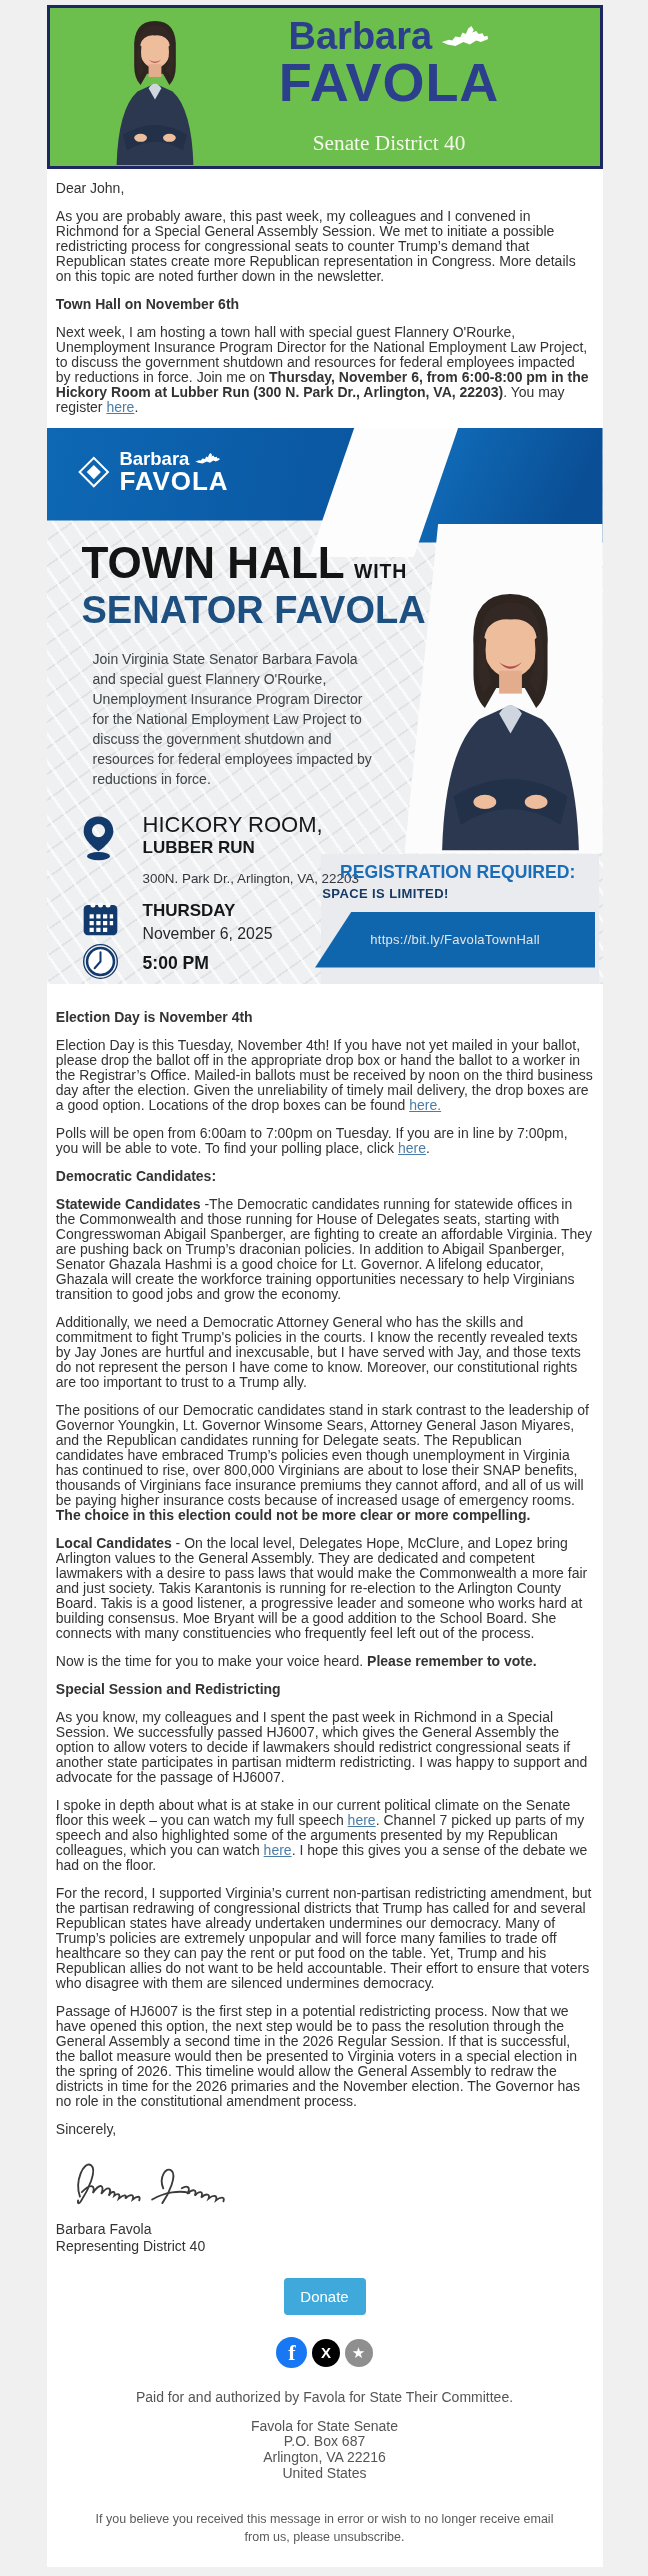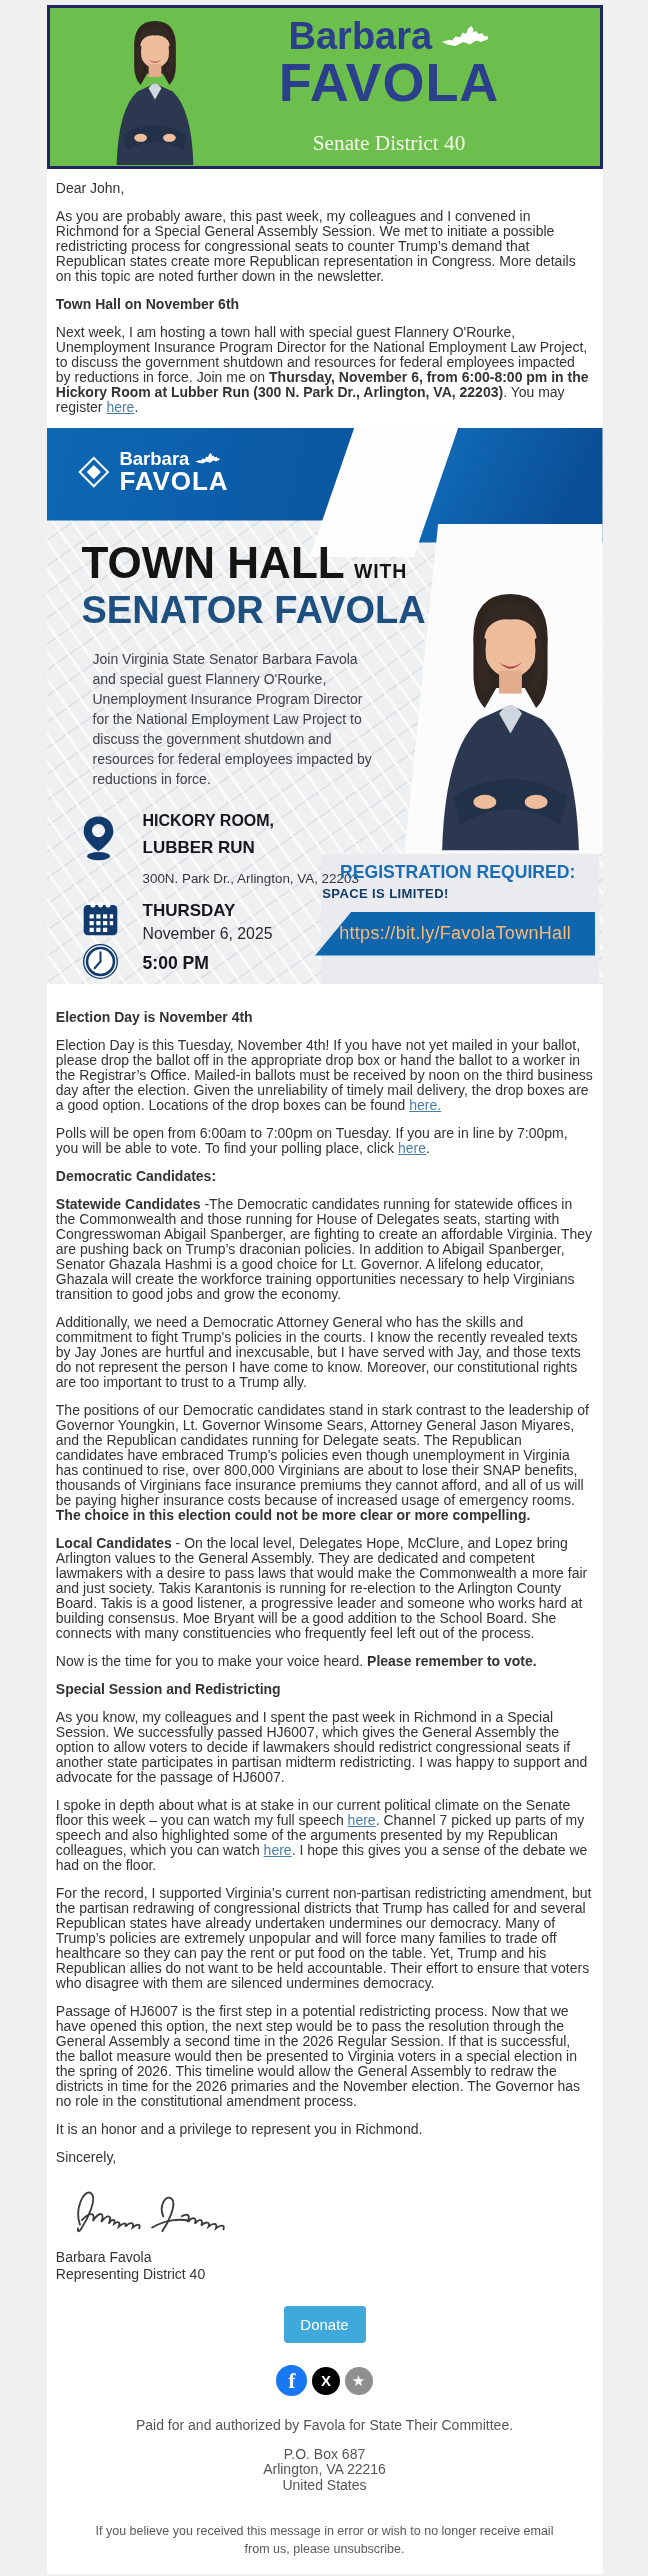--- a/index.html
+++ b/index.html
@@ -48,28 +48,28 @@
   .f-title{position:absolute;top:113px;left:35px;z-index:3;color:#141414;font-size:44px;font-weight:900;line-height:1;white-space:nowrap}
   .f-with{font-size:19.5px;font-weight:800;margin-left:9.3px;letter-spacing:0.9px}
   .f-title2{position:absolute;top:163px;left:35px;z-index:3;color:#1d4f80;font-size:38px;font-weight:900;line-height:1;white-space:nowrap}
   .f-desc{position:absolute;top:221px;left:46px;width:280px;z-index:3;color:#3e4347;font-size:14px;line-height:20px}
   .f-photo{position:absolute;top:96px;right:0;width:198px;height:330px;background:#fcfcfd;z-index:2;
     clip-path:polygon(17% 0,100% 0,100% 100%,0 100%)}
   .f-photo svg{position:absolute;bottom:0;left:20.4px;width:171px;height:278px}
   .f-reg-panel{position:absolute;top:426px;right:3.7px;width:278px;height:130px;background:#e9ebee;z-index:1}
   .f-reg1{position:absolute;top:434px;right:9.3px;width:271px;text-align:center;color:#1a6db6;font-weight:800;font-size:17.6px;z-index:3}
   .f-reg2{position:absolute;top:458px;right:9.3px;width:271px;text-align:left;color:#143a66;font-weight:800;font-size:13px;letter-spacing:0.4px;z-index:3}
-  .f-url{position:absolute;top:484px;right:7.4px;width:280px;height:44px;background:#1066ad;z-index:3;
+  .f-url{position:absolute;top:484px;right:7.4px;width:280px;height:56px;background:#1066ad;z-index:3;
     clip-path:polygon(13% 0,100% 0,100% 100%,0 100%);
-    display:flex;align-items:center;justify-content:center;color:#fdba74;font-size:18px;letter-spacing:0.3px}
+    display:flex;align-items:center;justify-content:center;color:#e5e5e5;font-size:13px;letter-spacing:0.3px}
   .f-ico{position:absolute;left:35px;z-index:3;color:#123a6d}
   .f-pin{top:386px;width:33px;height:48px}
   .f-cal{top:471px;width:37px;height:39px}
   .f-clk{top:515px;width:37px;height:37px}
-  .f-loc1{position:absolute;top:384px;left:96px;font-size:16px;font-weight:700;color:#15181b;z-index:3}
+  .f-loc1{position:absolute;top:384px;left:96px;font-size:22px;font-weight:400;color:#15181b;z-index:3}
   .f-loc2{position:absolute;top:410px;left:96px;font-size:17px;font-weight:800;color:#15181b;z-index:3}
   .f-addr{position:absolute;top:443px;left:96px;font-size:13.4px;color:#34383c;z-index:3}
   .f-day{position:absolute;top:473px;left:96px;font-size:17px;font-weight:800;color:#15181b;z-index:3}
   .f-date{position:absolute;top:497px;left:96px;font-size:15.8px;color:#26292c;z-index:3}
   .f-time{position:absolute;top:525px;left:96px;font-size:17.6px;font-weight:800;color:#15181b;z-index:3}
 
   
   .sig-svg{display:block;margin:16.7px 0 0 11px;width:199px;height:54px}
   .sig-block{margin-top:15px}
   .donate{display:block;margin:24px auto 0;width:82px;height:37px;background:#3fa9dc;color:#fff;
@@ -219,21 +219,20 @@
     <p class="para"><span class="b">Statewide Candidates </span><span>-The Democratic candidates running for statewide offices in the Commonwealth and those running for House of Delegates seats, starting with Congresswoman Abigail Spanberger, are fighting to create an affordable Virginia. They are pushing back on Trump’s draconian policies. In addition to Abigail Spanberger, Senator Ghazala Hashmi is a good choice for Lt. Governor. A lifelong educator, Ghazala will create the workforce training opportunities necessary to help Virginians transition to good jobs and grow the economy.</span></p>
     <p class="para">Additionally, we need a Democratic Attorney General who has the skills and commitment to fight Trump's policies in the courts. I know the recently revealed texts by Jay Jones are hurtful and inexcusable, but I have served with Jay, and those texts do not represent the person I have come to know. Moreover, our constitutional rights are too important to trust to a Trump ally.</p>
     <p class="para"><span>The positions of our Democratic candidates stand in stark contrast to the leadership of Governor Youngkin, Lt. Governor Winsome Sears, Attorney General Jason Miyares, and the Republican candidates running for Delegate seats. The Republican candidates have embraced Trump’s policies even though unemployment in Virginia has continued to rise, over 800,000 Virginians are about to lose their SNAP benefits, thousands of Virginians face insurance premiums they cannot afford, and all of us will be paying higher insurance costs because of increased usage of emergency rooms. </span><span class="b">The choice in this election could not be more clear or more compelling.</span></p>
     <p class="para"><span class="b">Local Candidates</span><span> - On the local level, Delegates Hope, McClure, and Lopez bring Arlington values to the General Assembly. They are dedicated and competent lawmakers with a desire to pass laws that would make the Commonwealth a more fair and just society. Takis Karantonis is running for re-election to the Arlington County Board. Takis is a good listener, a progressive leader and someone who works hard at building consensus.  Moe Bryant will be a good addition to the School Board. She connects with many constituencies who frequently feel left out of the process.</span></p>
     <p class="para"><span>Now is the time for you to make your voice heard. </span><span class="b">Please remember to vote.</span></p>
     <p class="head">Special Session and Redistricting</p>
     <p class="para">As you know, my colleagues and I spent the past week in Richmond in a Special Session. We successfully passed HJ6007, which gives the General Assembly the option to allow voters to decide if lawmakers should redistrict congressional seats if another state participates in partisan midterm redistricting. I was happy to support and advocate for the passage of HJ6007.</p>
     <p class="para"><span>I spoke in depth about what is at stake in our current political climate on the Senate floor this week – you can watch my full speech </span><a class="lnk" href="#">here</a><span>. Channel 7 picked up parts of my speech and also highlighted some of the arguments presented by my Republican colleagues, which you can watch </span><a class="lnk" href="#">here</a><span>. I hope this gives you a sense of the debate we had on the floor.</span></p>
     <p class="para">For the record, I supported Virginia’s current non-partisan redistricting amendment, but the partisan redrawing of congressional districts that Trump has called for and several Republican states have already undertaken undermines our democracy.  Many of Trump’s policies are extremely unpopular and will force many families to trade off healthcare so they can pay the rent or put food on the table.  Yet, Trump and his Republican allies do not want to be held accountable. Their effort to ensure that voters who disagree with them are silenced undermines democracy.</p>
     <p class="para">Passage of HJ6007 is the first step in a potential redistricting process. Now that we have opened this option, the next step would be to pass the resolution through the General Assembly a second time in the 2026 Regular Session. If that is successful, the ballot measure would then be presented to Virginia voters in a special election in the spring of 2026.  This timeline would allow the General Assembly to redraw the districts in time for the 2026 primaries and the November election. The Governor has no role in the constitutional amendment process.</p>
-    <p class="para">It is an honor and a privilege to represent you in Richmond.</p>
     <p class="para">Sincerely,</p>
 
     <svg class="sig-svg" viewBox="0 0 215 58">
       <g stroke="#3a3a3a" stroke-width="2" fill="none" stroke-linecap="round">
         <path d="M14 47 C8 30 18 8 26 13 C33 18 23 40 15 52 C13 55 11 55 12 51"></path>
         <path d="M16 42 C26 32 31 35 28 43 C36 31 41 35 37 44 C45 34 49 38 45 46 C48 41 53 40 51 46 C55 43 58 44 56 49 C61 45 65 44 63 49 C68 44 73 44 71 50 C76 46 80 46 78 51"></path>
         <path d="M104 38 C99 26 107 14 113 19 C119 24 110 44 103 54"></path>
         <path d="M92 50 C106 42 122 40 132 43"></path>
         <path d="M124 38 C130 34 134 37 130 44 C136 38 141 39 138 46 C143 40 148 41 145 48 C150 43 155 44 153 49 C158 45 163 45 161 51 C166 47 171 47 169 52"></path>
       </g>
@@ -248,20 +247,21 @@
 
   <div class="social">
     <span class="circle c-fb">f</span>
     <span class="circle c-x">X</span>
     <span class="circle c-star">★</span>
   </div>
 
   <p class="paid">Paid for and authorized by Favola for State Their Committee.</p>
 
   <div class="addr">
+    <div>Favola for State Senate</div>
     <div>P.O. Box 687</div>
     <div>Arlington, VA 22216</div>
     <div>United States</div>
   </div>
 
   <p class="unsub"><span>If you believe you received this message in error or wish to no longer receive email from us, please </span><span class="quiet-link">unsubscribe.</span></p>
 
 </div>
 
 

